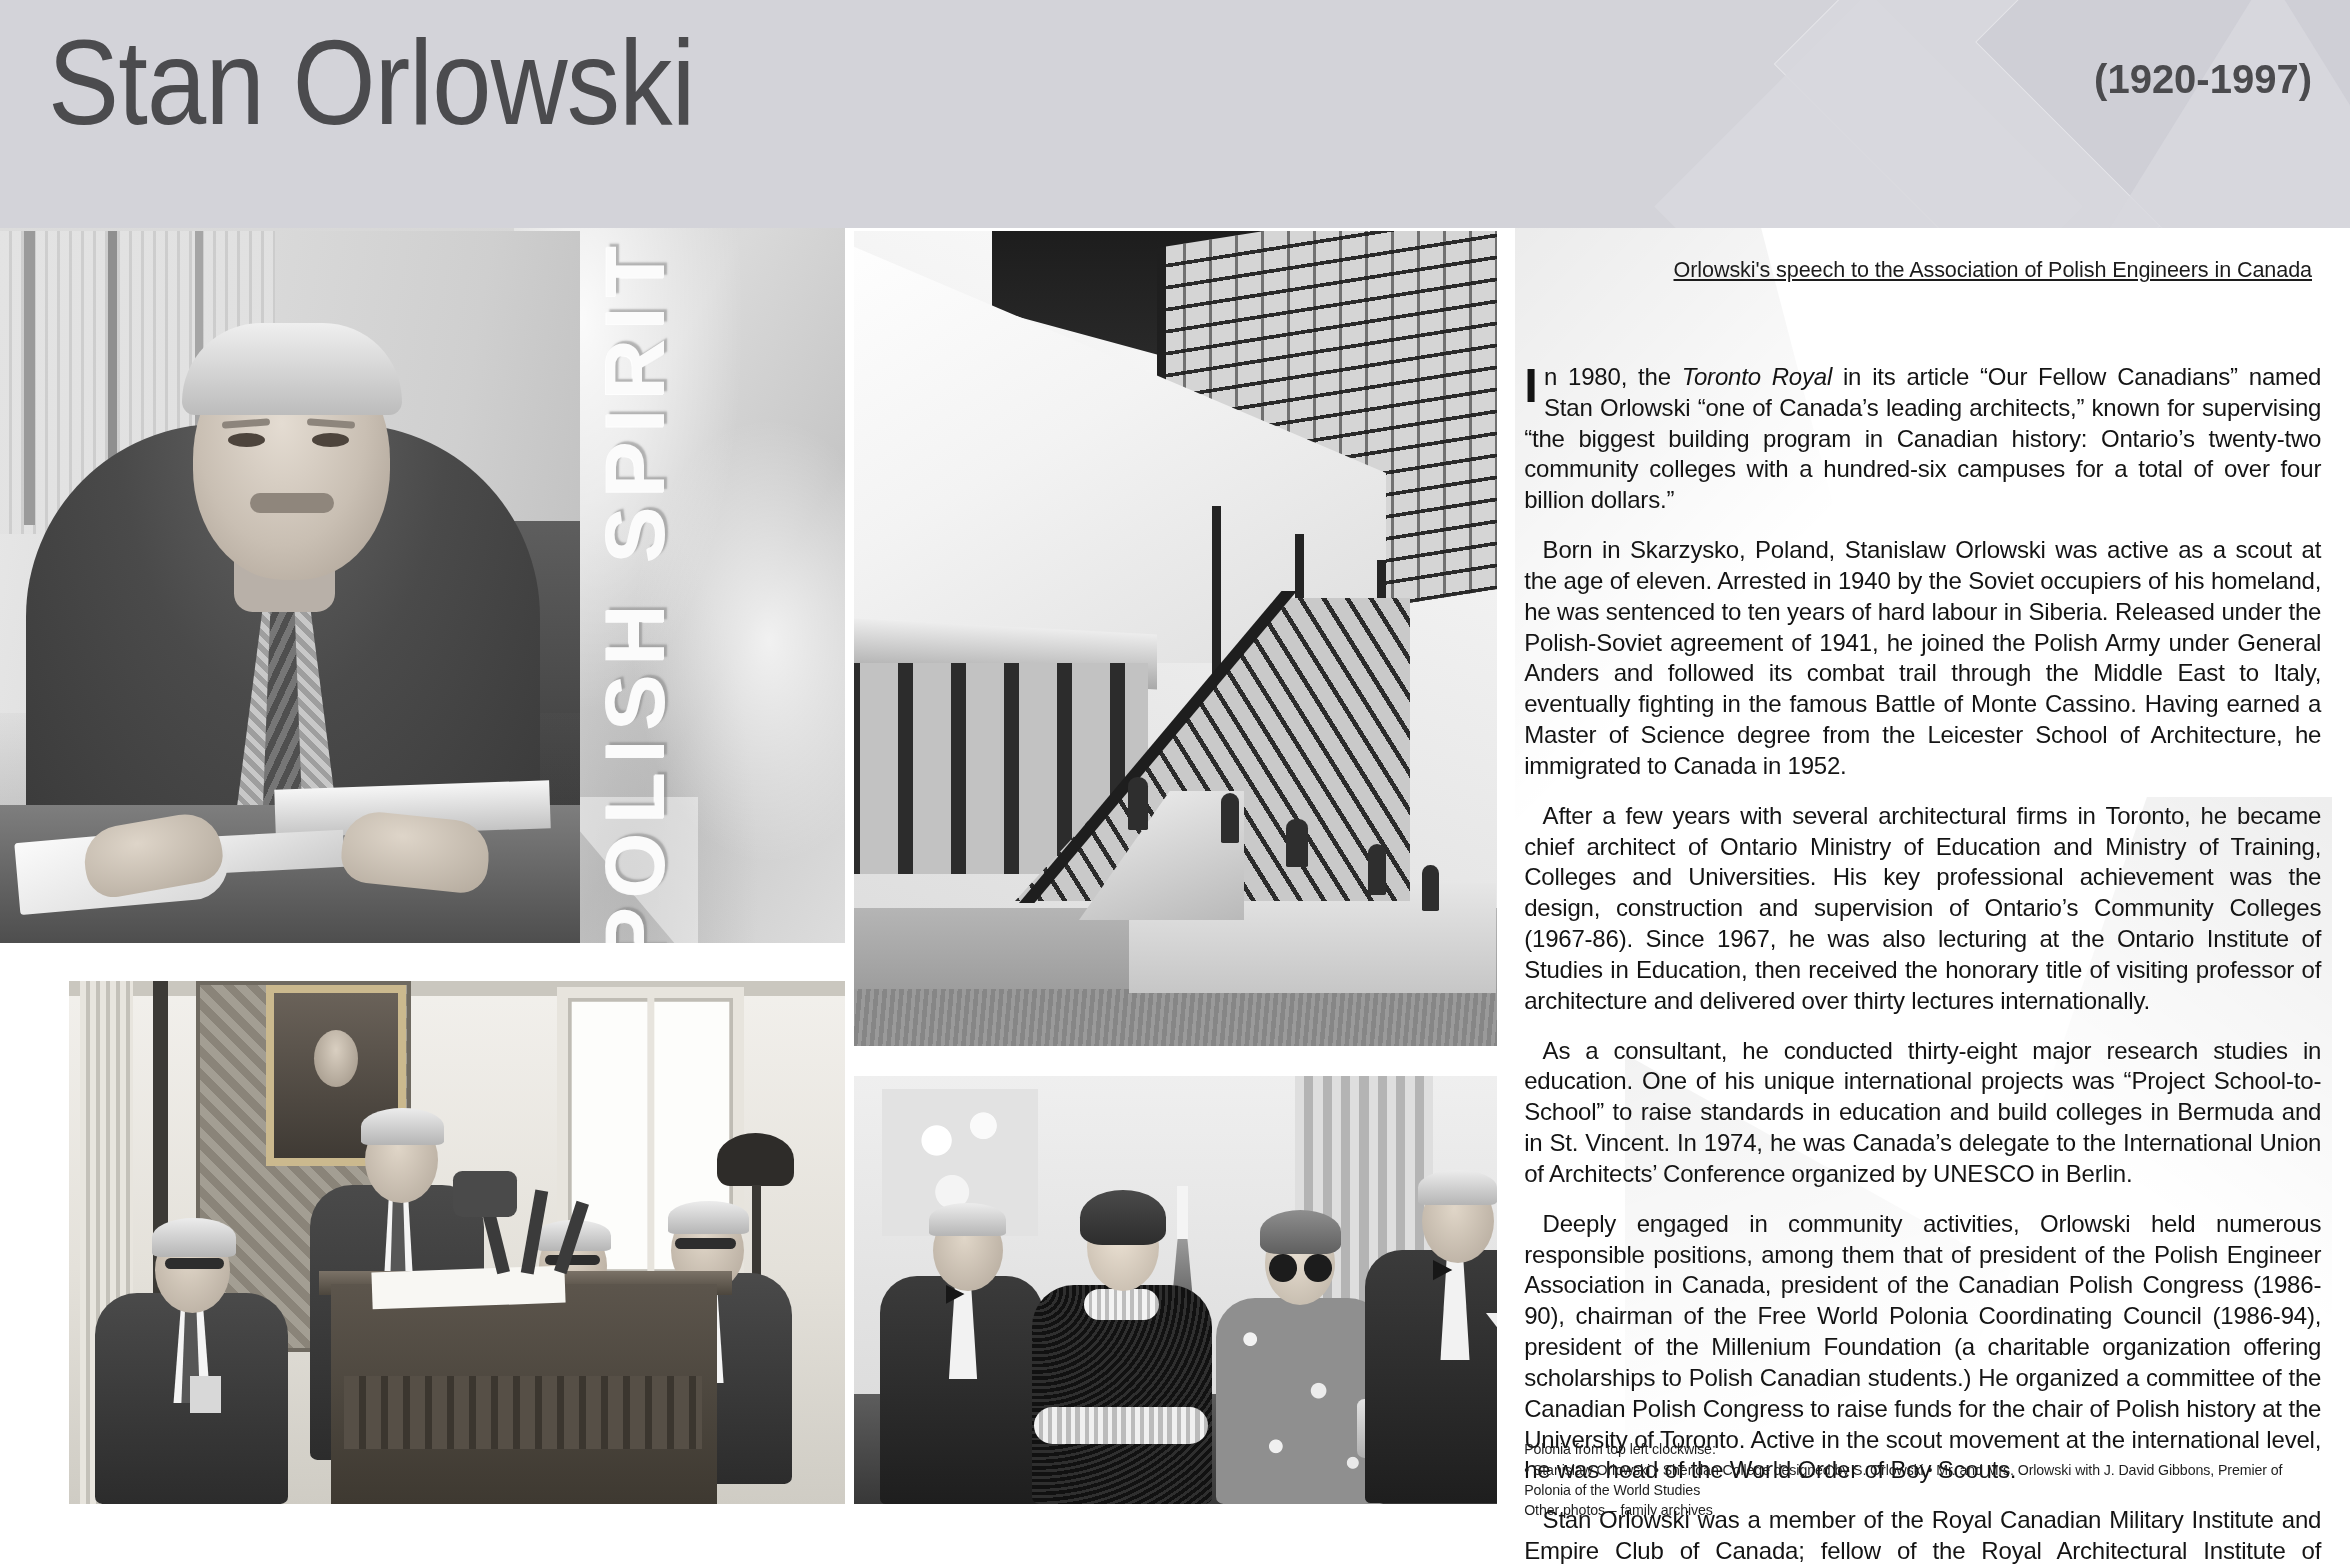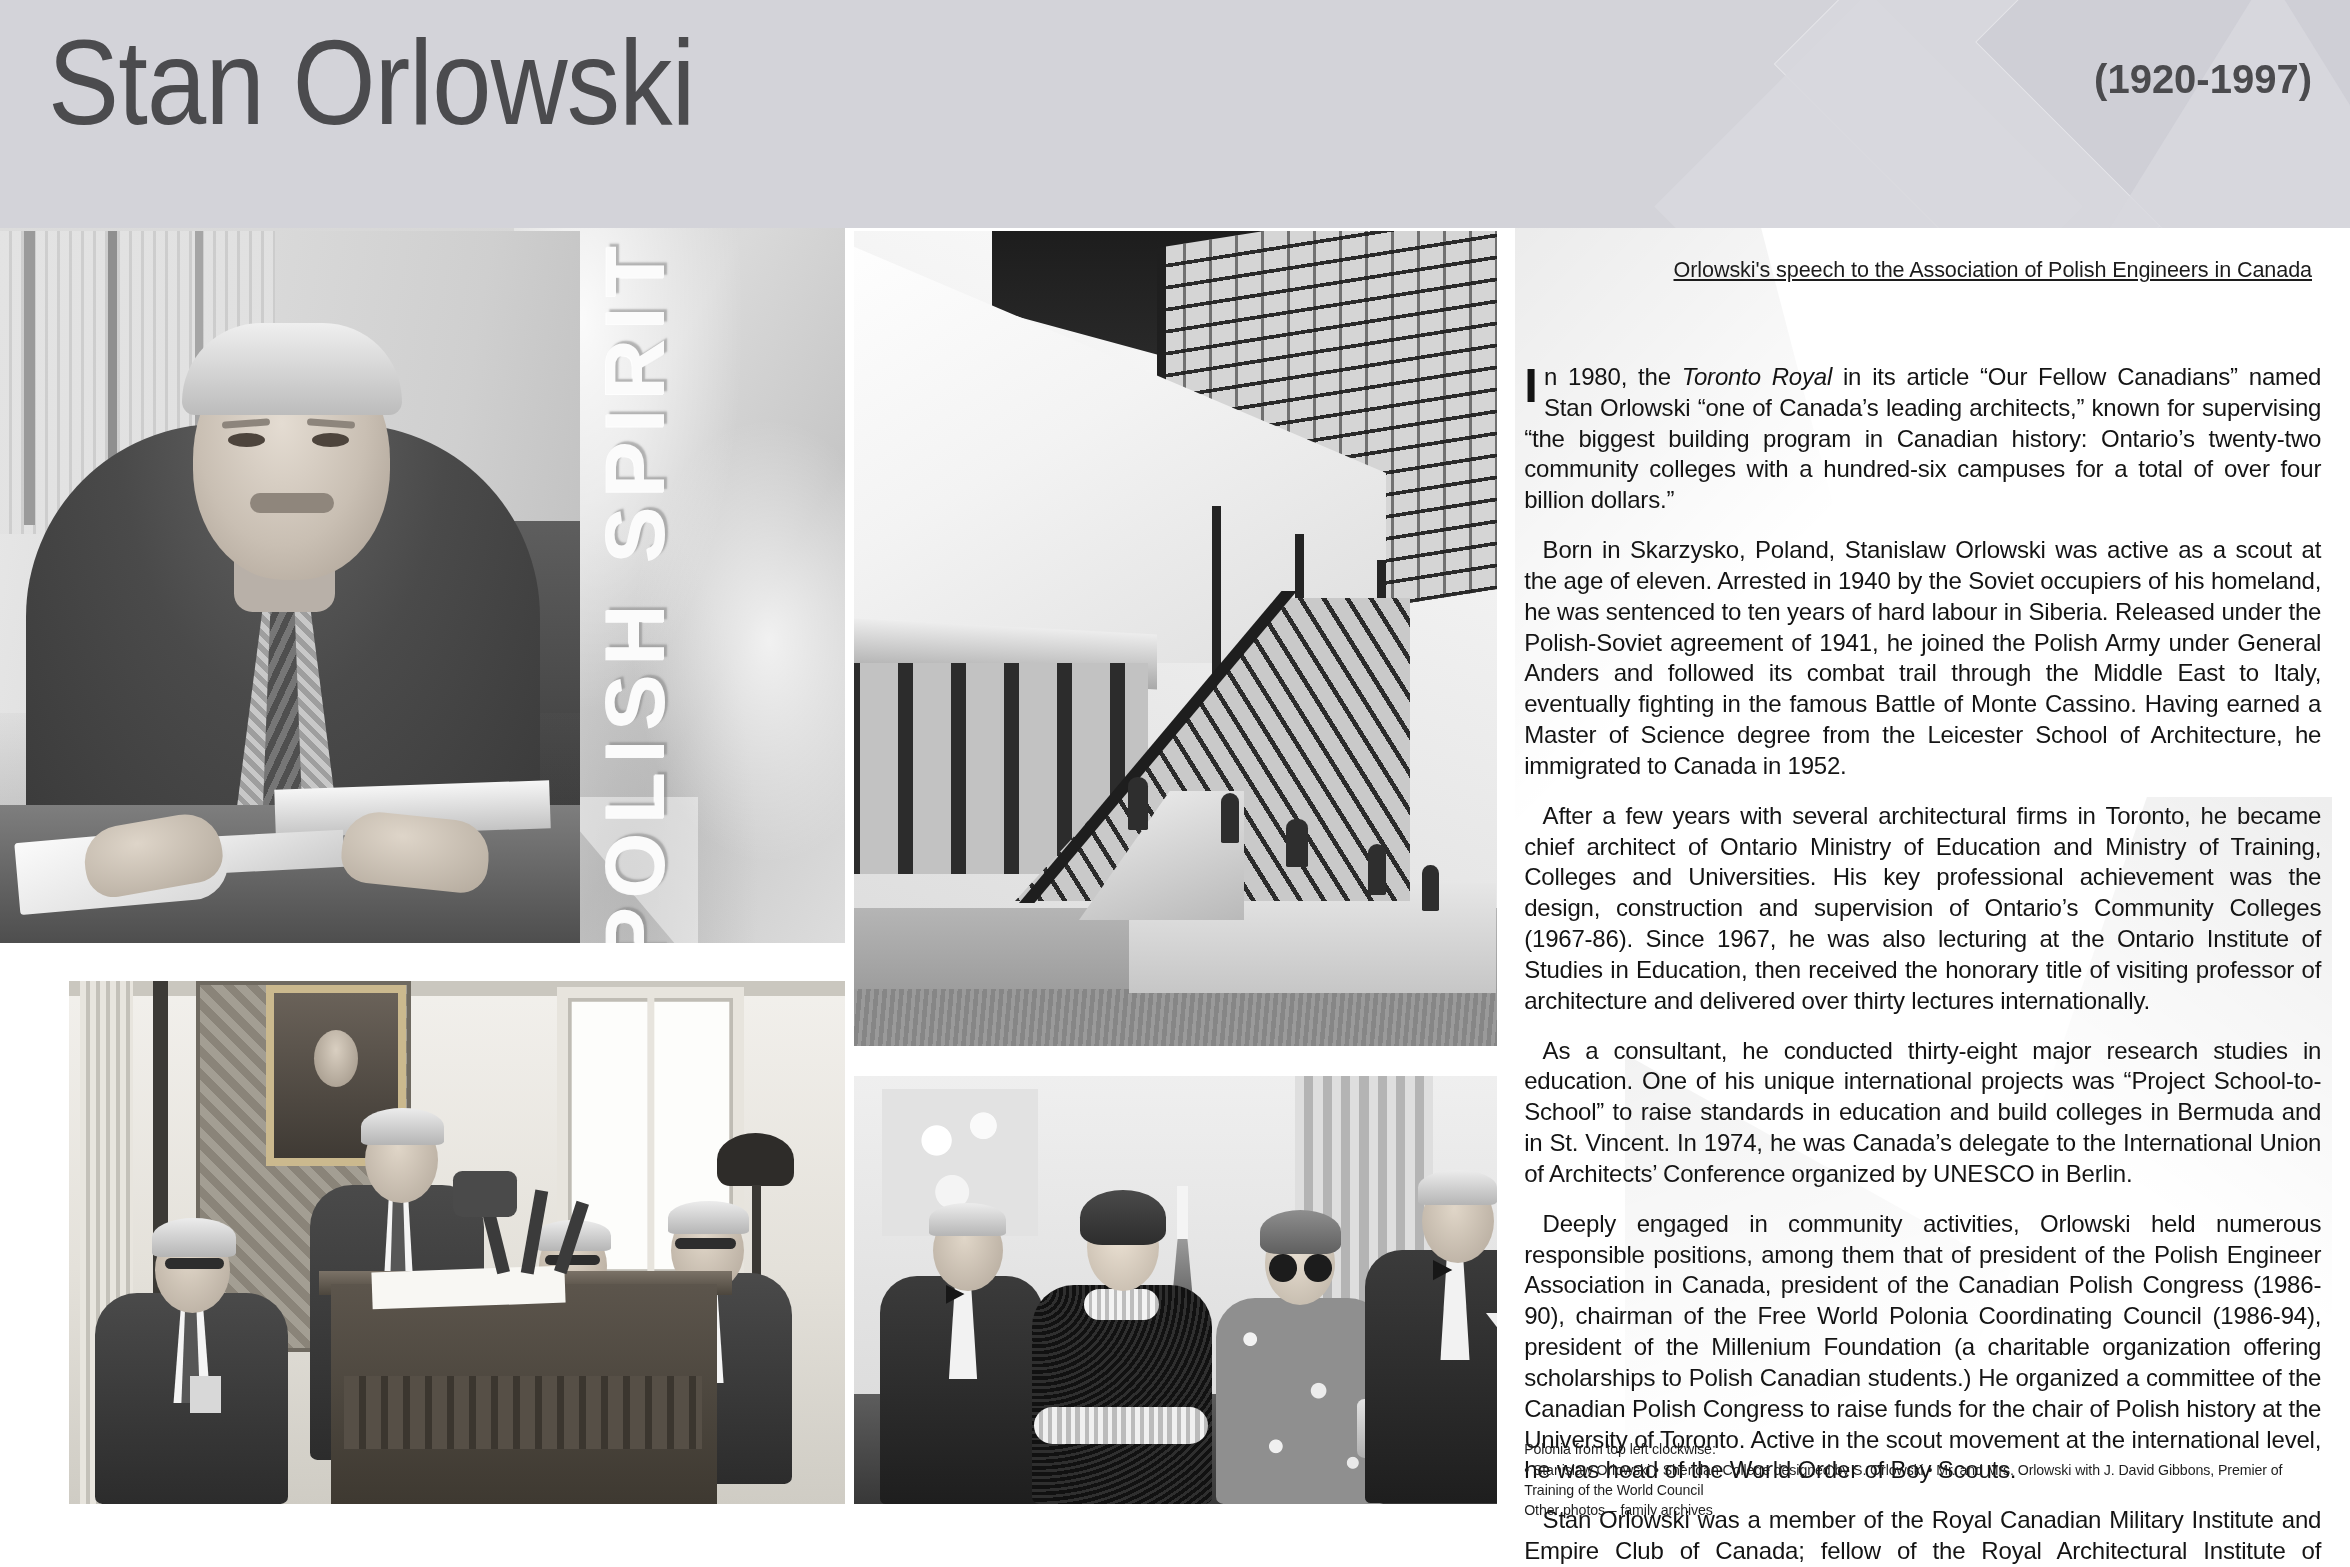--- a/index.html
+++ b/index.html
@@ -710,21 +710,21 @@
       <p class="body-para">Born in Skarzysko, Poland, Stanislaw Orlowski was active as a scout at the age of eleven. Arrested in 1940 by the Soviet occupiers of his homeland, he was sentenced to ten years of hard labour in Siberia. Released under the Polish-Soviet agreement of 1941, he joined the Polish Army under General Anders and followed its combat trail through the Middle East to Italy, eventually fighting in the famous Battle of Monte Cassino. Having earned a Master of Science degree from the Leicester School of Architecture, he immigrated to Canada in 1952.</p>
       <p class="body-para">After a few years with several architectural firms in Toronto, he became chief architect of Ontario Ministry of Education and Ministry of Training, Colleges and Universities. His key professional achievement was the design, construction and supervision of Ontario’s Community Colleges (1967-86). Since 1967, he was also lecturing at the Ontario Institute of Studies in Education, then received the honorary title of visiting professor of architecture and delivered over thirty lectures internationally.</p>
       <p class="body-para">As a consultant, he conducted thirty-eight major research studies in education. One of his unique international projects was “Project School-to-School” to raise standards in education and build colleges in Bermuda and in St. Vincent. In 1974, he was Canada’s delegate to the International Union of Architects’ Conference organized by UNESCO in Berlin.</p>
       <p class="body-para">Deeply engaged in community activities, Orlowski held numerous responsible positions, among them that of president of the Polish Engineer Association in Canada, president of the Canadian Polish Congress (1986-90), chairman of the Free World Polonia Coordinating Council (1986-94), president of the Millenium Foundation (a charitable organization offering scholarships to Polish Canadian students.) He organized a committee of the Canadian Polish Congress to raise funds for the chair of Polish history at the University of Toronto. Active in the scout movement at the international level, he was head of the World Order of Boy Scouts.</p>
       <p class="body-para">Stan Orlowski was a member of the Royal Canadian Military Institute and Empire Club of Canada; fellow of the Royal Architectural Institute of Canada; honorary member of the Ontario Association of Architects.</p>
     </div>
 
     <div class="credits">
       <span class="cr-line">Polonia from top left clockwise:</span>
       <span class="cr-line">• Stanislaw Orlowski • Sheridan College designed by S. Orlowski • Mr. and Mrs. Orlowski with J. David Gibbons, Premier of</span>
-      <span class="cr-line">Training of the World Council</span>
+      <span class="cr-line">Polonia of the World Studies</span>
       <span class="cr-line">Other photos – family archives</span>
     </div>
   </div>
 
   <div class="bottom-strip"></div>
 
 </div>
 
 
 </body></html>

